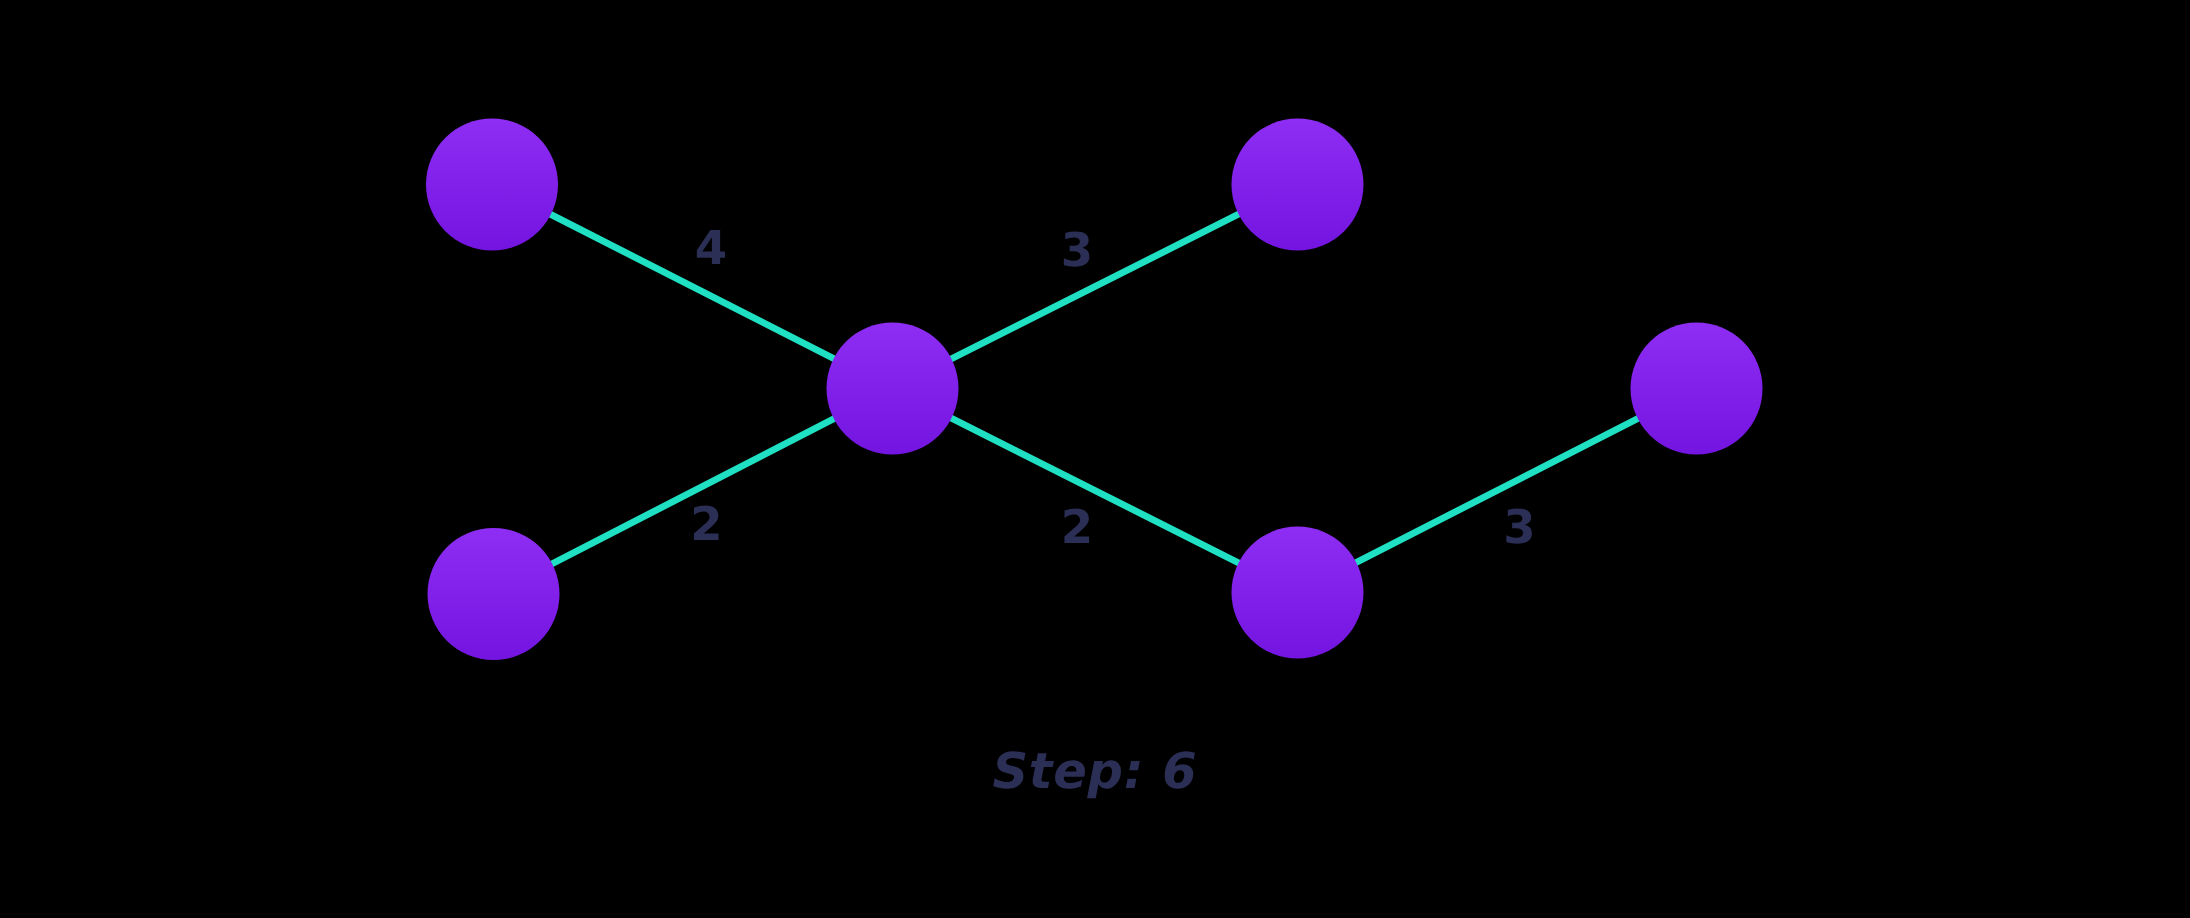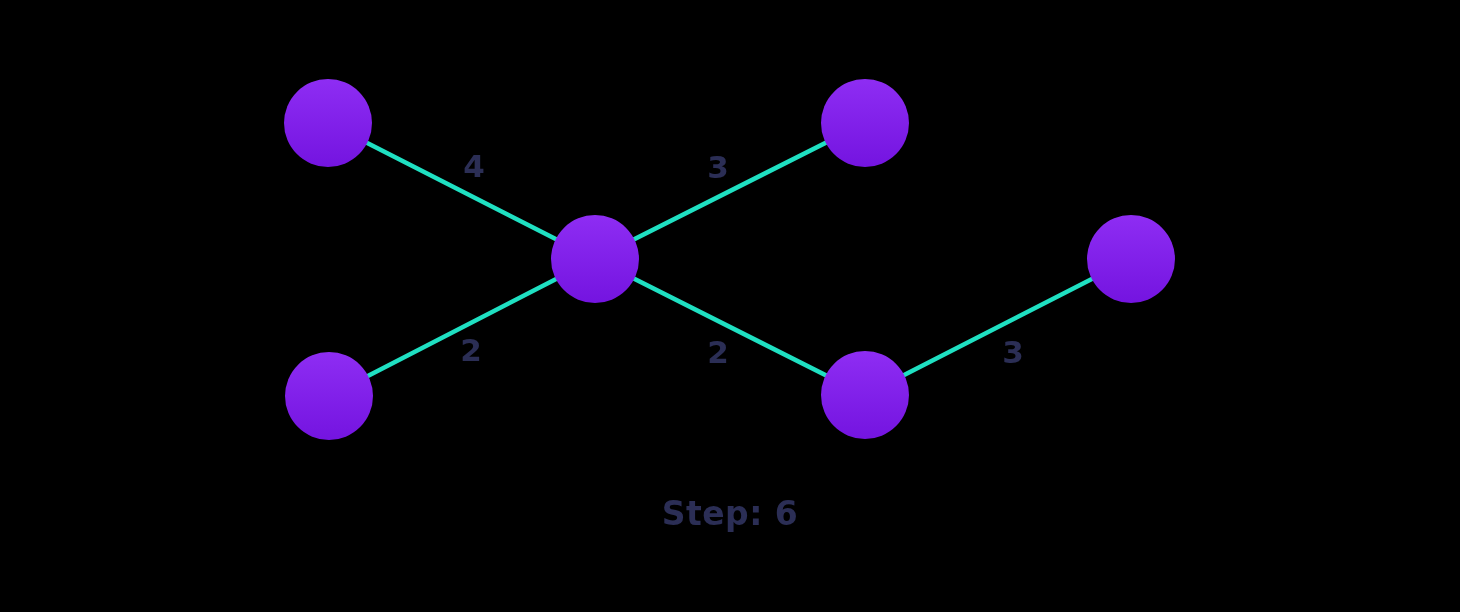--- a/index.html
+++ b/index.html
@@ -32,20 +32,21 @@
   }
   .step-label {
     position: absolute;
     left: 0;
     top: 494px;
     width: 1460px;
     text-align: center;
     font-size: 33px;
     font-weight: 600;
     letter-spacing: 0.5px;
+    font-style: italic;
   }
 </style>
 </head>
 <body style="background: rgb(0, 0, 0);">
 
 <svg id="stage" width="1460" height="612" viewBox="0 0 1460 612">
   <defs>
     <linearGradient id="nodeGrad" x1="0" y1="0" x2="0" y2="1">
       <stop id="nodeGradTop" offset="0%" stop-color="#8E2DF3"></stop>
       <stop id="nodeGradBottom" offset="100%" stop-color="#7414E0"></stop>

